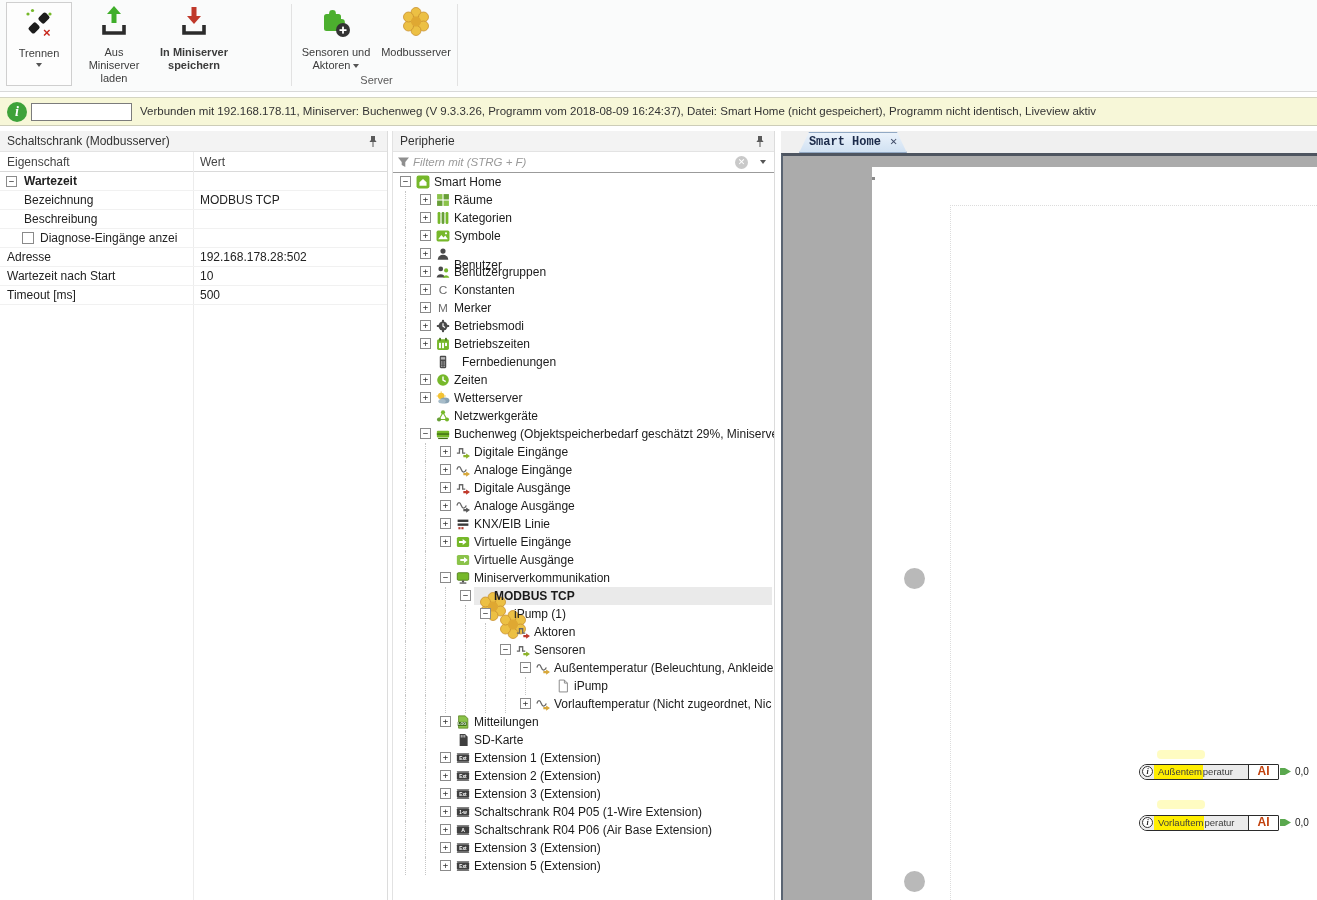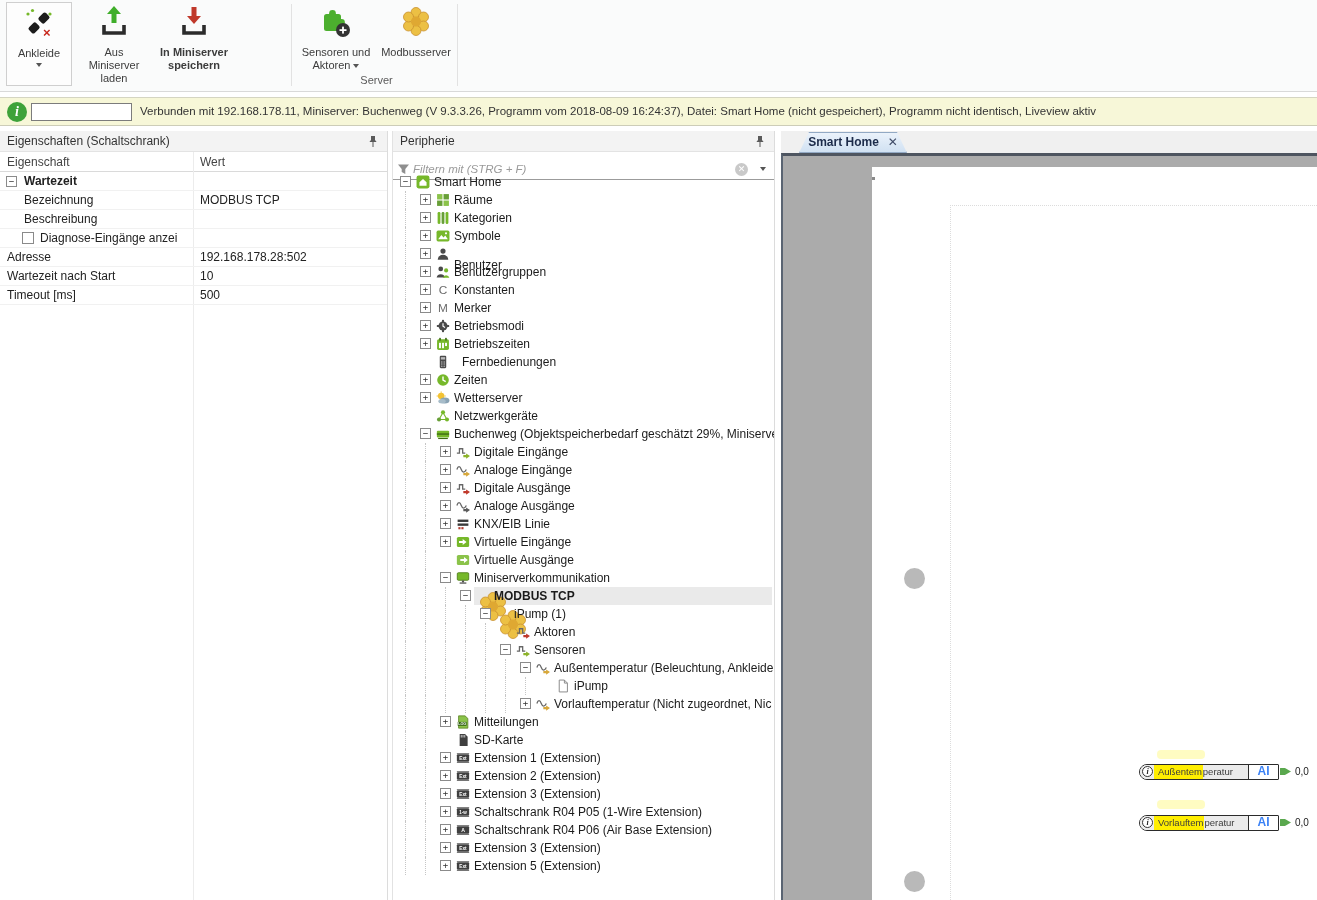--- a/index.html
+++ b/index.html
@@ -35,78 +35,78 @@
   #props-colline { position:absolute; left:193px; top:21px; width:1px; height:748px; background:#ececec; }
   #props-rows { position:absolute; left:0; top:41px; width:100%; }
   .prow { position:relative; height:19px; border-bottom:1px solid #f1f1f1; font-size:12px; }
   .prow .plabel { position:absolute; top:2px; white-space:nowrap; color:#222; }
   .prow .pvalue { position:absolute; left:200px; top:2px; white-space:nowrap; color:#222; }
   .pexp { position:absolute; left:6px; top:4px; width:11px; height:11px; border:1px solid #8b8b8b; background:#fff; font:9px "DejaVu Sans Mono",monospace; line-height:9px; text-align:center; color:#333; }
   .pcheck { position:absolute; left:22px; top:3px; width:12px; height:12px; border:1px solid #8a8a8a; background:#fff; }
 
   
   #periph { position:absolute; left:392px; top:131px; width:383px; height:769px; background:#fff; border-left:1px solid #e2e2e2; border-right:1px solid #dcdcdc; }
-  #filter-row { position:absolute; left:0; top:21px; width:100%; height:21px; background:#fff; border-bottom:1px solid #9b9b9b;margin-top:7px; }
+  #filter-row { position:absolute; left:0; top:21px; width:100%; height:21px; background:#fff; border-bottom:1px solid #9b9b9b; }
   #filter-funnel { position:absolute; left:4px; top:4px; }
   #filter-input { position:absolute; left:20px; top:1px; width:330px; height:18px; border:0; outline:0; font:italic 11.5px "Liberation Sans",sans-serif; color:#777; }
   #filter-input::placeholder { color:#9a9a9a; }
   #filter-clear { position:absolute; right:26px; top:4px; width:13px; height:13px; border-radius:50%; background:#c9c9c9; color:#fff; font-size:9px; line-height:13px; text-align:center; }
   #filter-caret { position:absolute; right:8px; top:8px; }
   #tree { position:absolute; left:0; top:42px; width:100%; height:727px; overflow:hidden; }
   .trow { position:relative; height:18px; white-space:nowrap; }
   .tguide { position:absolute; top:0; height:18px; border-left:1px dotted #c6c6c6; }
   .texp { position:absolute; top:3px; width:11px; height:11px; border:1px solid #8b8b8b; background:#fff; font:9px "DejaVu Sans Mono",monospace; line-height:9px; text-align:center; color:#333; z-index:2; }
   .ticon { position:absolute; top:2px; width:14px; height:14px; z-index:2; }
   .tlabel { position:absolute; top:2px; font-size:12px; color:#1b1b1b; z-index:2; }
   .selbg { position:absolute; top:0; bottom:0; right:2px; background:#eaeaea; z-index:1; }
 
   
   #workspace { position:absolute; left:781px; top:131px; width:536px; height:769px; }
-  #tabbar { position:absolute; left:0; top:0; width:100%; height:22px; background:#f0f0f0; }
+  #tabbar { position:absolute; left:0; top:0; width:100%; height:22px; background:#f0f0f0;font-family:Liberation Mono, monospace; }
   #tab { position:absolute; left:18px; top:1px; width:108px; height:21px;
     background:linear-gradient(#ecf3fb,#cfe0f2); box-shadow:inset 0 0 0 1px #92a9c4;
     clip-path:polygon(10px 0, calc(100% - 10px) 0, 100% 100%, 0 100%);
     font-size:12px; font-weight:bold; color:#1c2b4a; text-align:center; line-height:21px; }
   #tab .tab-close { font-weight:bold; color:#3e4a66; margin-left:9px; font-size:12px; }
   #canvas-body { position:absolute; left:0; top:22px; width:100%; height:747px; background:#ababab; border-top:3px solid #4e5560; border-left:2px solid #5a6472; overflow:hidden; }
   #page { position:absolute; left:89px; top:11px; right:0; bottom:0; background:#fff; }
   #page-corner { position:absolute; left:0; top:10px; width:3px; height:3px; background:#8a8a8a; }
   #dot-v { position:absolute; left:78px; top:38px; bottom:0; border-left:1px dotted #dcdcdc; }
   #dot-h { position:absolute; left:78px; top:38px; right:0; border-top:1px dotted #dcdcdc; }
   .page-circle { position:absolute; width:21px; height:21px; border-radius:50%; background:#b9b9b9; }
   .smudge { position:absolute; width:48px; height:9px; background:rgba(255,245,80,.35); border-radius:4px; }
 
   .ai-block { position:absolute; height:17px; display:flex; align-items:center; }
   .ai-box { display:flex; height:16px; border:1.5px solid #2b2b2b; border-radius:8px 1px 1px 8px; overflow:hidden; }
   .ai-pill { width:108px; background:#ebebeb; display:flex; align-items:center; }
   .info-circle { width:11px; height:11px; border:1px solid #333; border-radius:50%; background:#fff; margin-left:2px; font:italic bold 8px "Liberation Serif",serif; line-height:10px; text-align:center; color:#222; flex:0 0 auto; }
   .ai-label { font-size:9.5px; color:#3c3c3c; margin-left:1px; white-space:nowrap; }
   .ai-label .hl { background:#ffee00; padding:2px 1px 2px 4px; }
-  .ai-type { width:30px; background:#fff; border-left:1.5px solid #2b2b2b; font-weight:bold; font-size:12px; text-align:center; line-height:13px; color:#3b82f6; }
+  .ai-type { width:30px; background:#fff; border-left:1.5px solid #2b2b2b; font-weight:bold; font-size:12px; text-align:center; line-height:13px; color:#c2410c; }
   .ai-arrow { width:11px; height:10px; margin-left:1px; background:#5aa84e; clip-path:polygon(0 15%, 45% 15%, 100% 50%, 45% 85%, 0 85%); border-radius:2px; }
   .ai-value { font-size:10px; color:#222; margin-left:4px; }
 </style>
 </head>
 <body>
 
 <div id="ribbon">
   <div class="rbtn framed" style="left:6px;width:66px;">
     <div class="ric">
         <span><svg width="34" height="36" viewBox="0 0 34 36">
             <g transform="rotate(-45 17 18)">
               <rect x="5" y="14" width="10" height="8" rx="2" fill="#1c1c1c"></rect>
               <rect x="19" y="14" width="10" height="8" rx="2" fill="#1c1c1c"></rect>
             </g>
             <circle cx="6" cy="9" r="1.6" fill="#76b82a"></circle>
             <circle cx="10.5" cy="5.5" r="1.6" fill="#76b82a"></circle>
             <circle cx="28" cy="9" r="1.6" fill="#76b82a"></circle>
             <text x="21" y="32" font-size="13" font-weight="bold" fill="#c8281c">×</text>
           </svg></span>
       </div>
-    <div class="rlabel">Ankleide</div>
+    <div class="rlabel">Trennen</div>
     <span class="caret-down caret-below"></span>
   </div>
   <div class="rbtn" style="left:78px;width:72px;">
     <div class="ric">
         <span><svg width="34" height="36" viewBox="0 0 34 36">
             <path d="M17 2 l7 8 h-4.5 v9 h-5 v-9 H10 Z" fill="#3fae2a"></path>
             <path d="M7 21 v8 h20 v-8" stroke="#2b2b2b" stroke-width="3.6" fill="none"></path>
           </svg></span>
       </div>
     <div class="rlabel">Aus Miniserver laden</div>
@@ -155,21 +155,21 @@
 </div>
 
 <div id="statusbar">
   <div id="status-icon">i</div>
   <input id="status-input" value="" style="">
   <div id="status-text">Verbunden mit 192.168.178.11, Miniserver: Buchenweg (V 9.3.3.26, Programm vom 2018-08-09 16:24:37), Datei: Smart Home (nicht gespeichert), Programm nicht identisch, Liveview aktiv</div>
 </div>
 
 <div id="props">
   <div class="panel-header" style="left:0;top:0;width:100%;">
-    <span>Eigenschaften (Schaltschrank)</span>
+    <span>Schaltschrank (Modbusserver)</span>
     <svg class="pin" style="right:8px;" viewBox="0 0 12 13">
         <path d="M4 1 h4 v4 l1.6 2 H2.4 L4 5 Z" fill="#5a5a5a"></path>
         <rect x="5.5" y="7" width="1" height="5" fill="#5a5a5a"></rect>
       </svg>
   </div>
   <div id="props-colhead">
     <span class="c1">Eigenschaft</span>
     <span class="c2">Wert</span>
   </div>
   <div id="props-colline"></div>

